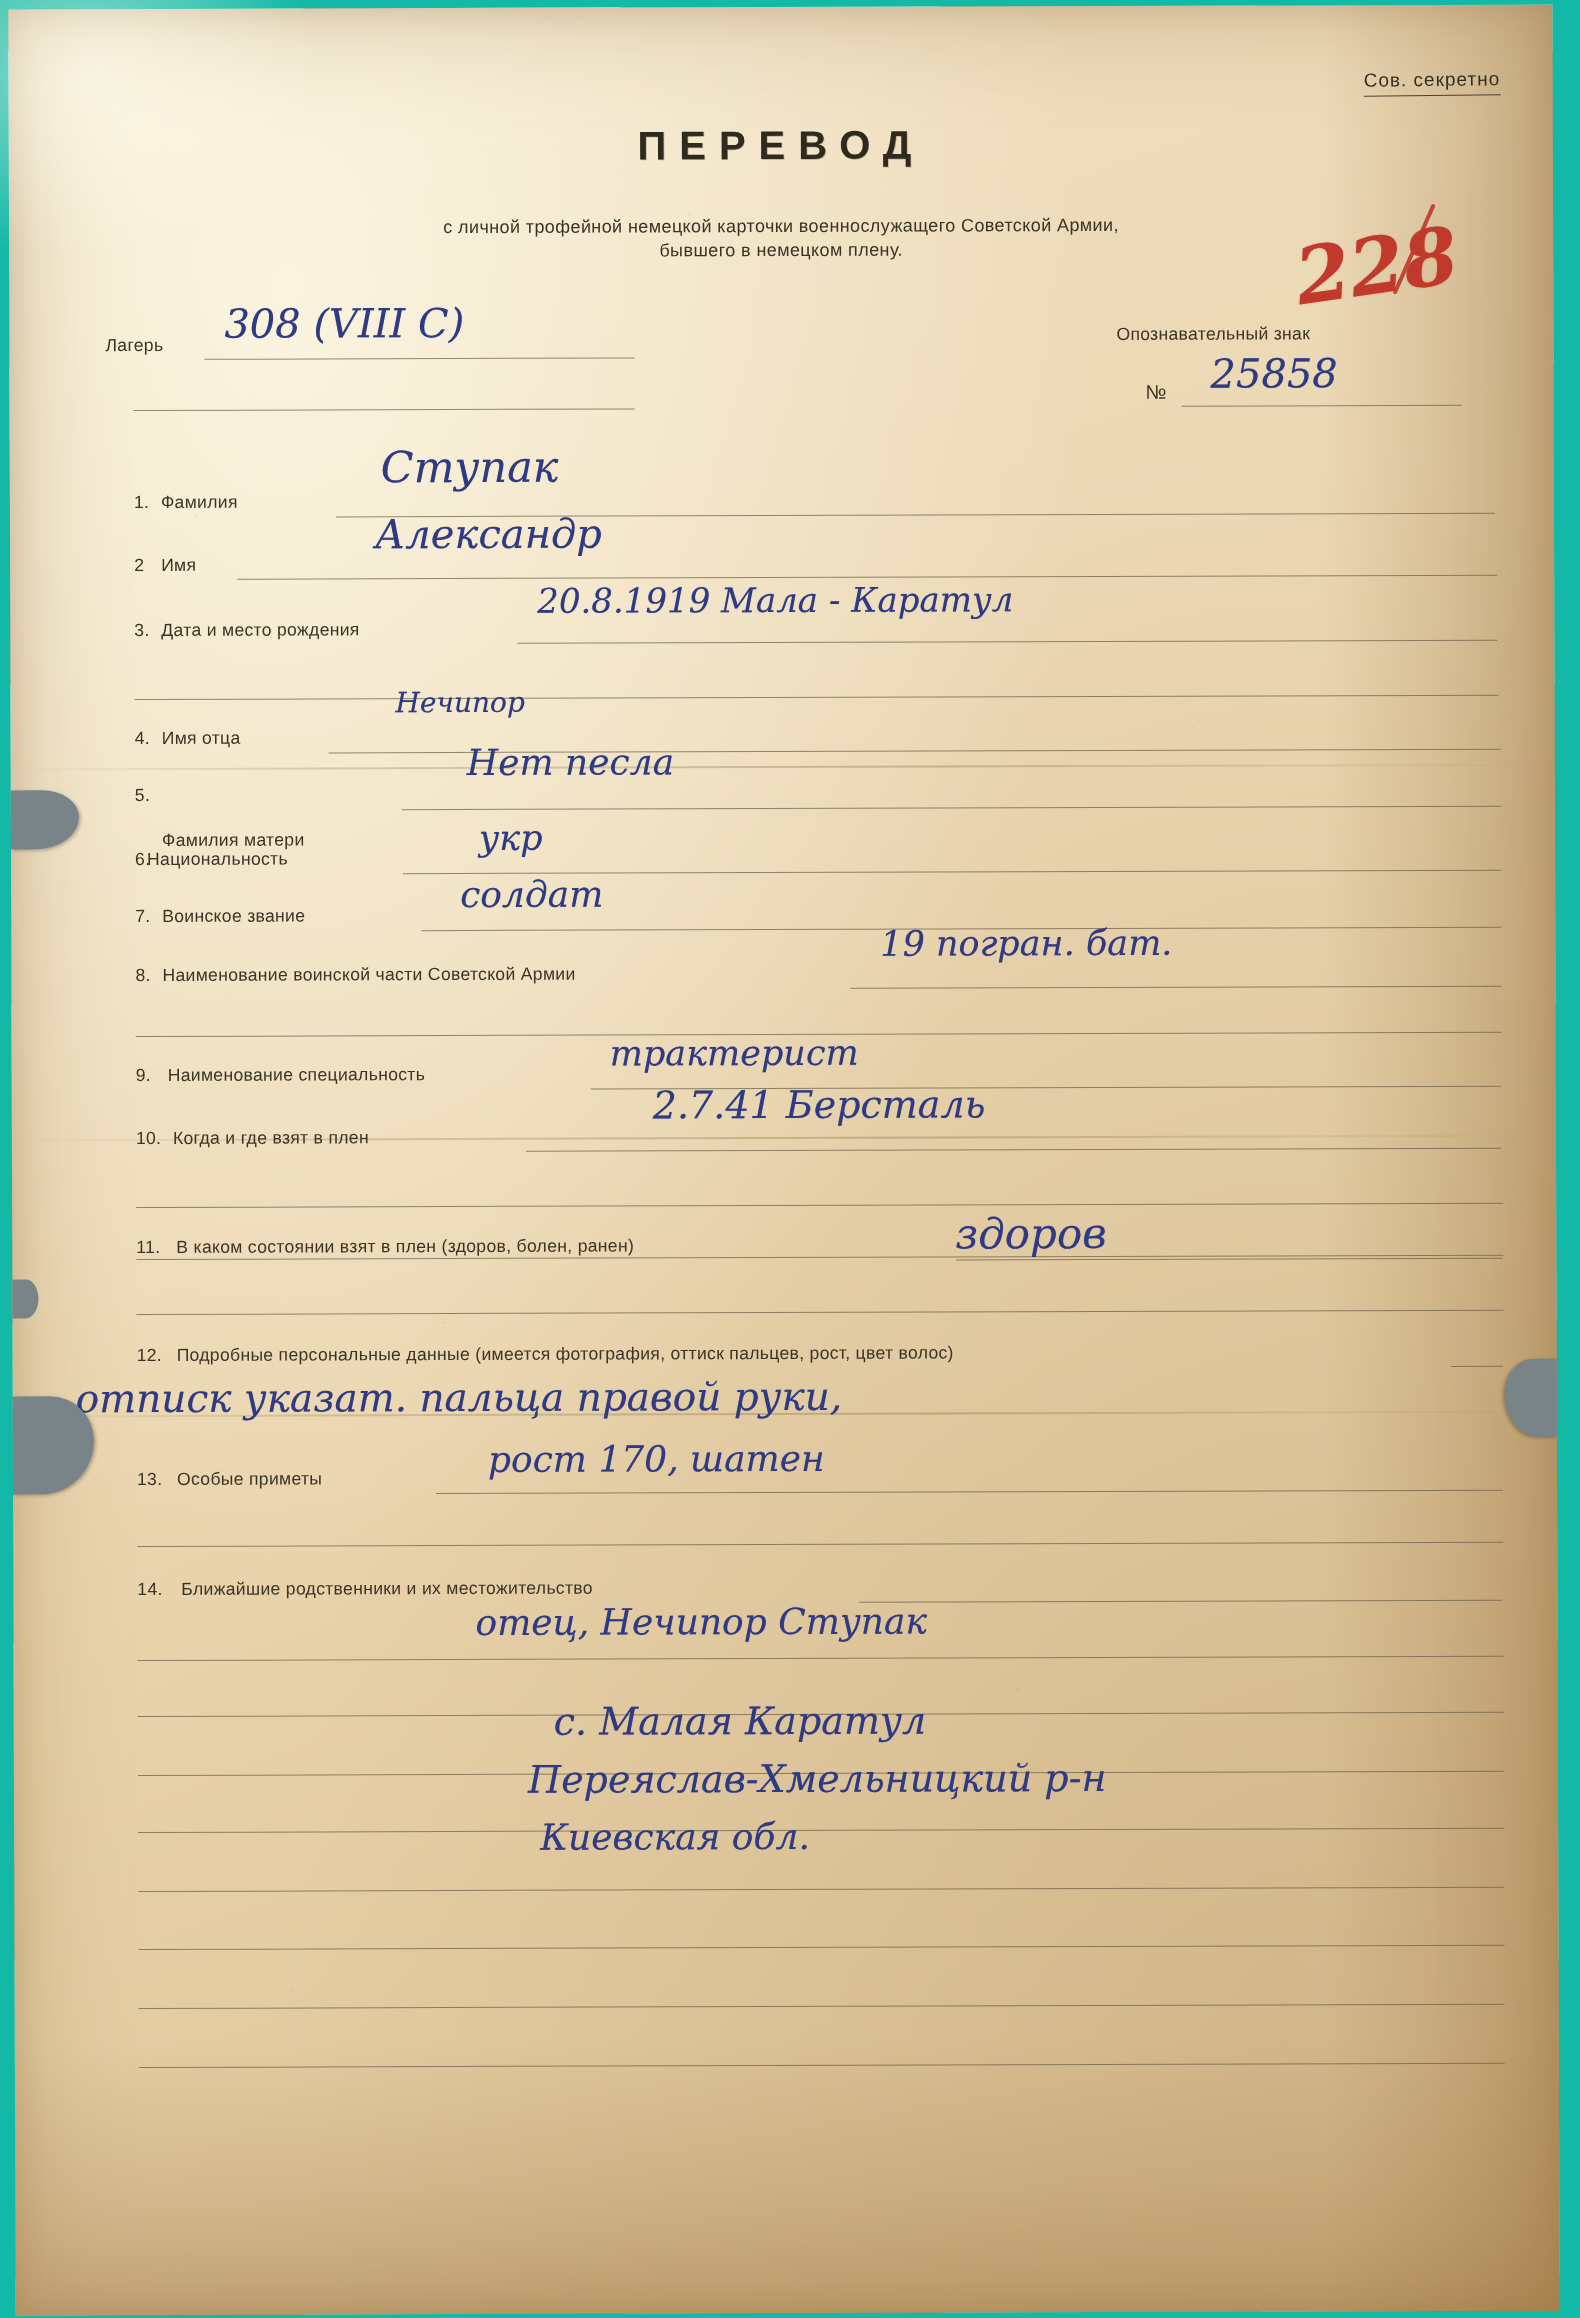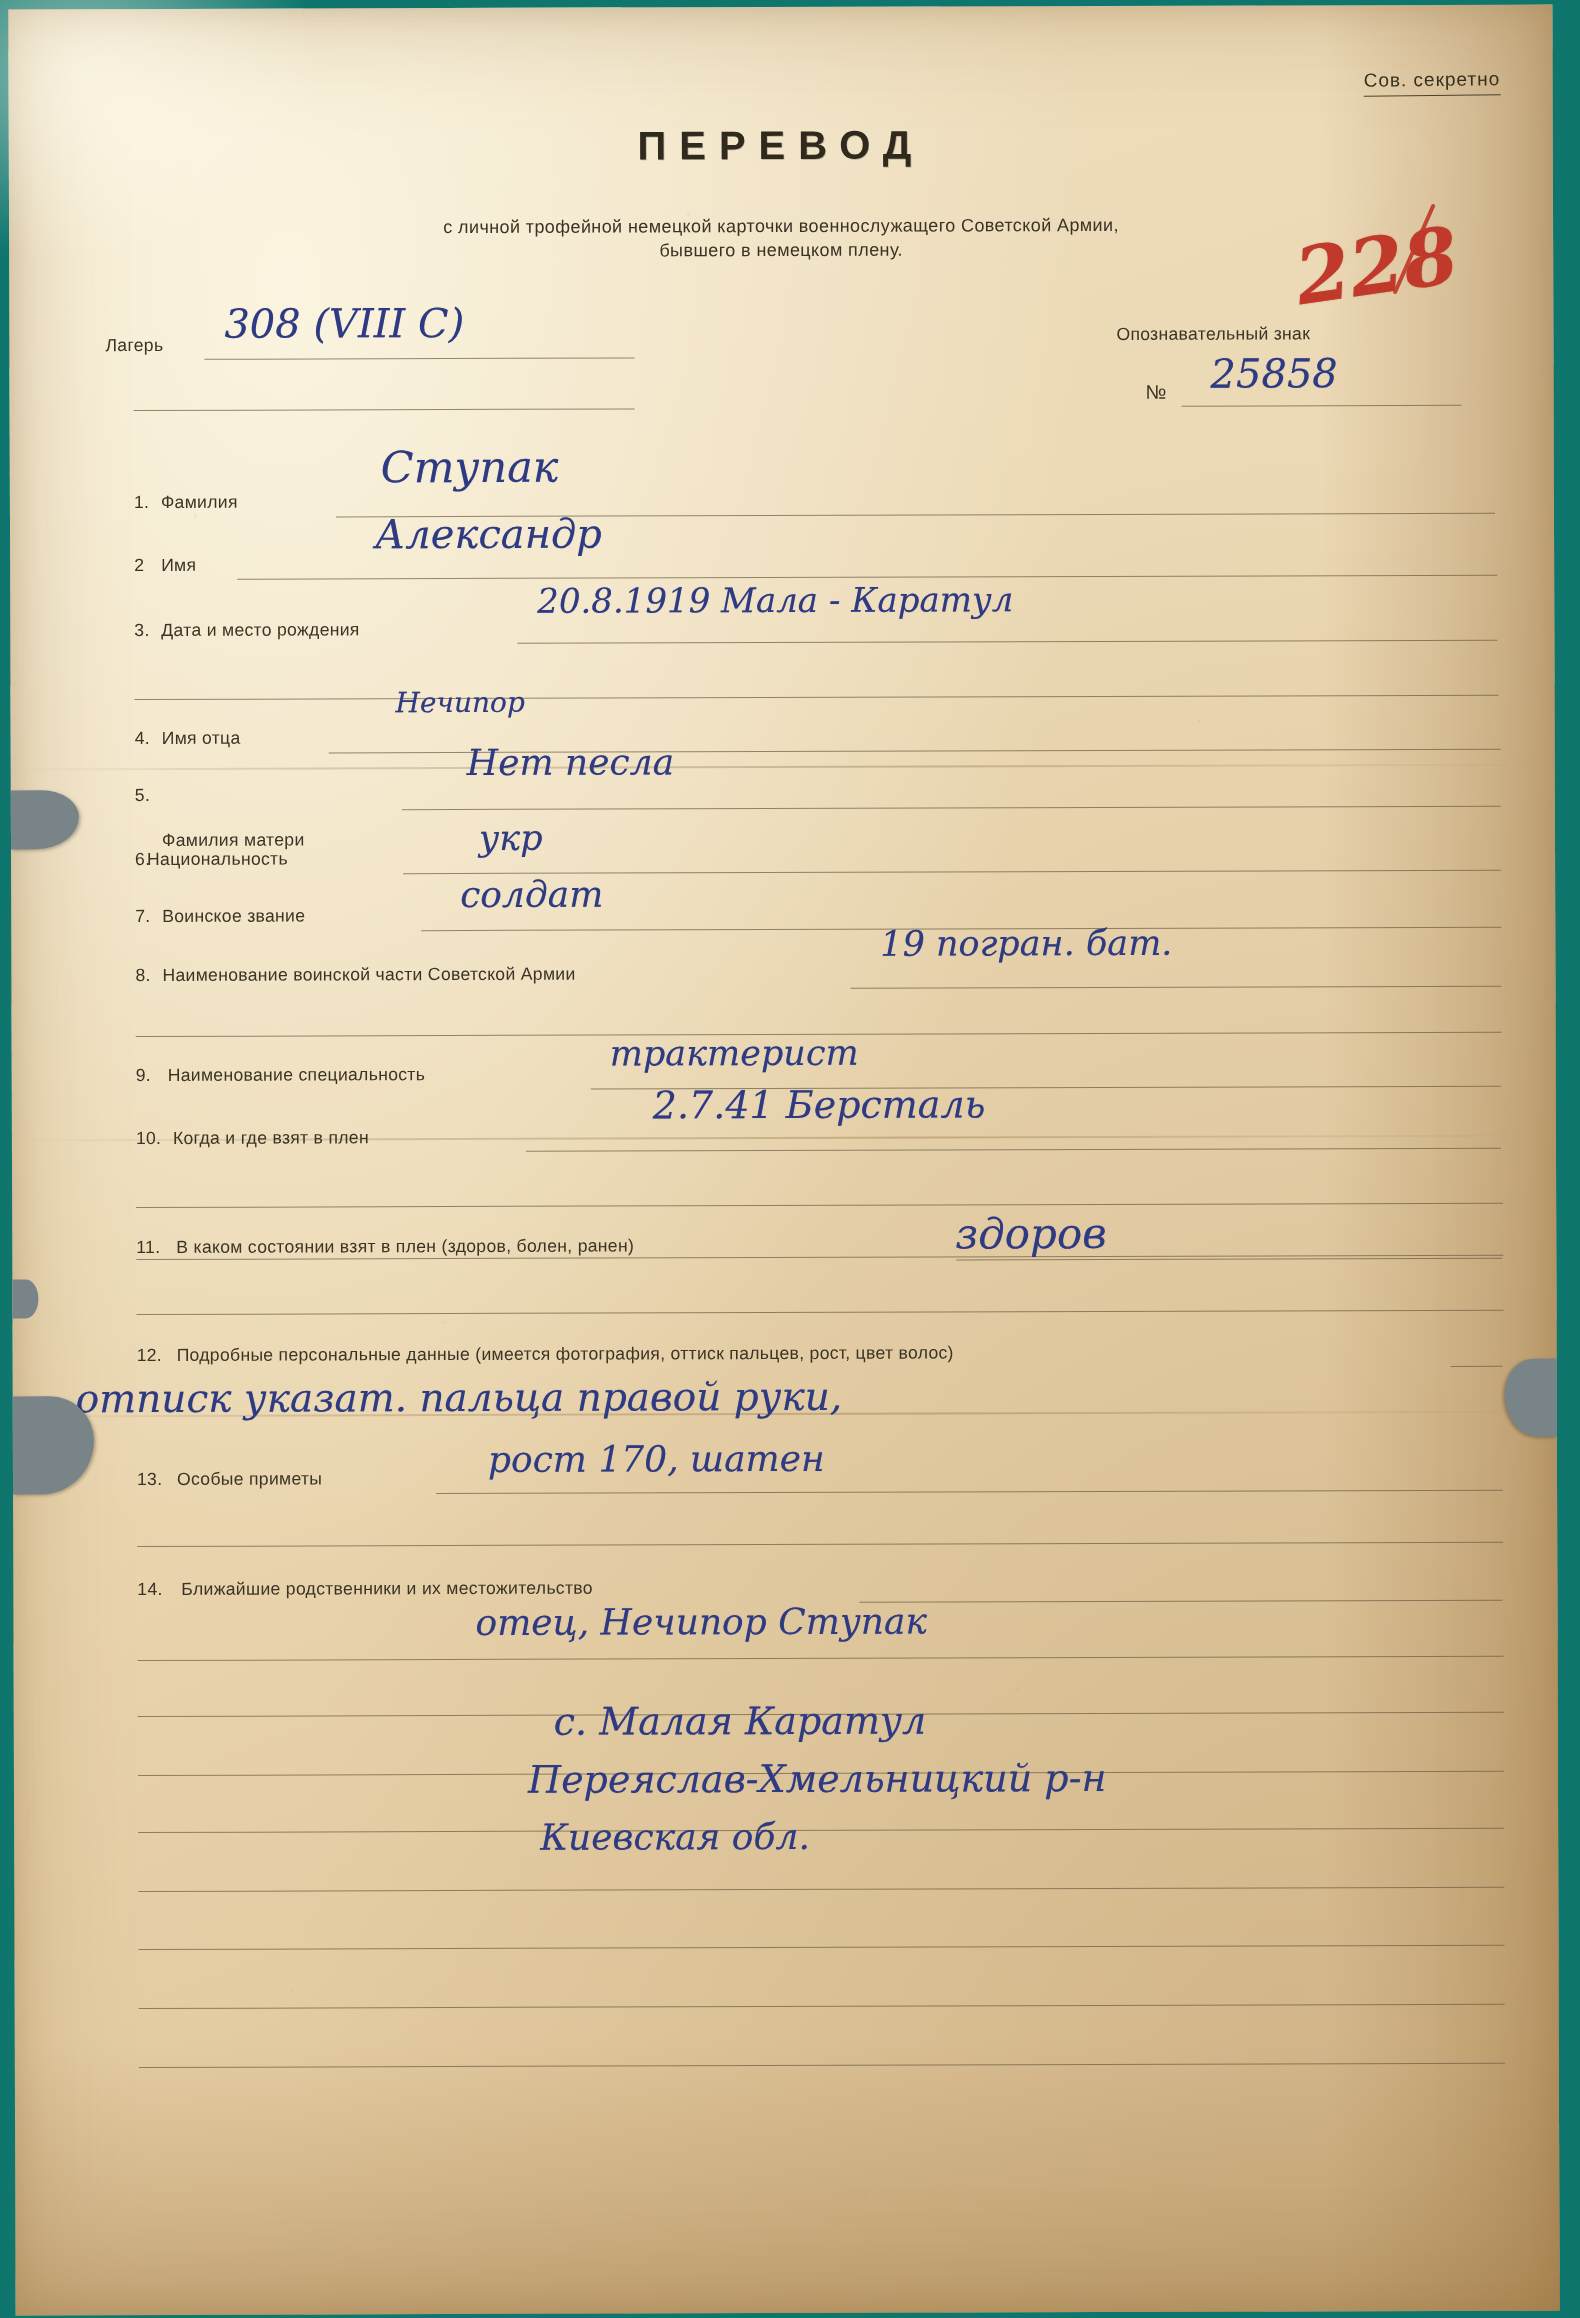--- a/index.html
+++ b/index.html
@@ -12,21 +12,21 @@
     width: 1580px;
     height: 2319px;
     overflow: hidden;
     font-family: "Liberation Serif", serif;
   }
 
   
   .scan {
     position: absolute;
     inset: 0;
-    background: #0f766e;
+    background: #14b8a6;
   }
   .paper {
     position: absolute;
     left: 11.7px;
     top: 6.5px;
     width: 1544px;
     height: 2306px;
     background:
       radial-gradient(ellipse at 18% 12%, rgba(255,252,236,0.75) 0%, rgba(255,250,230,0.0) 45%),
       radial-gradient(ellipse at 82% 88%, rgba(196,166,120,0.45) 0%, rgba(196,166,120,0.0) 55%),

